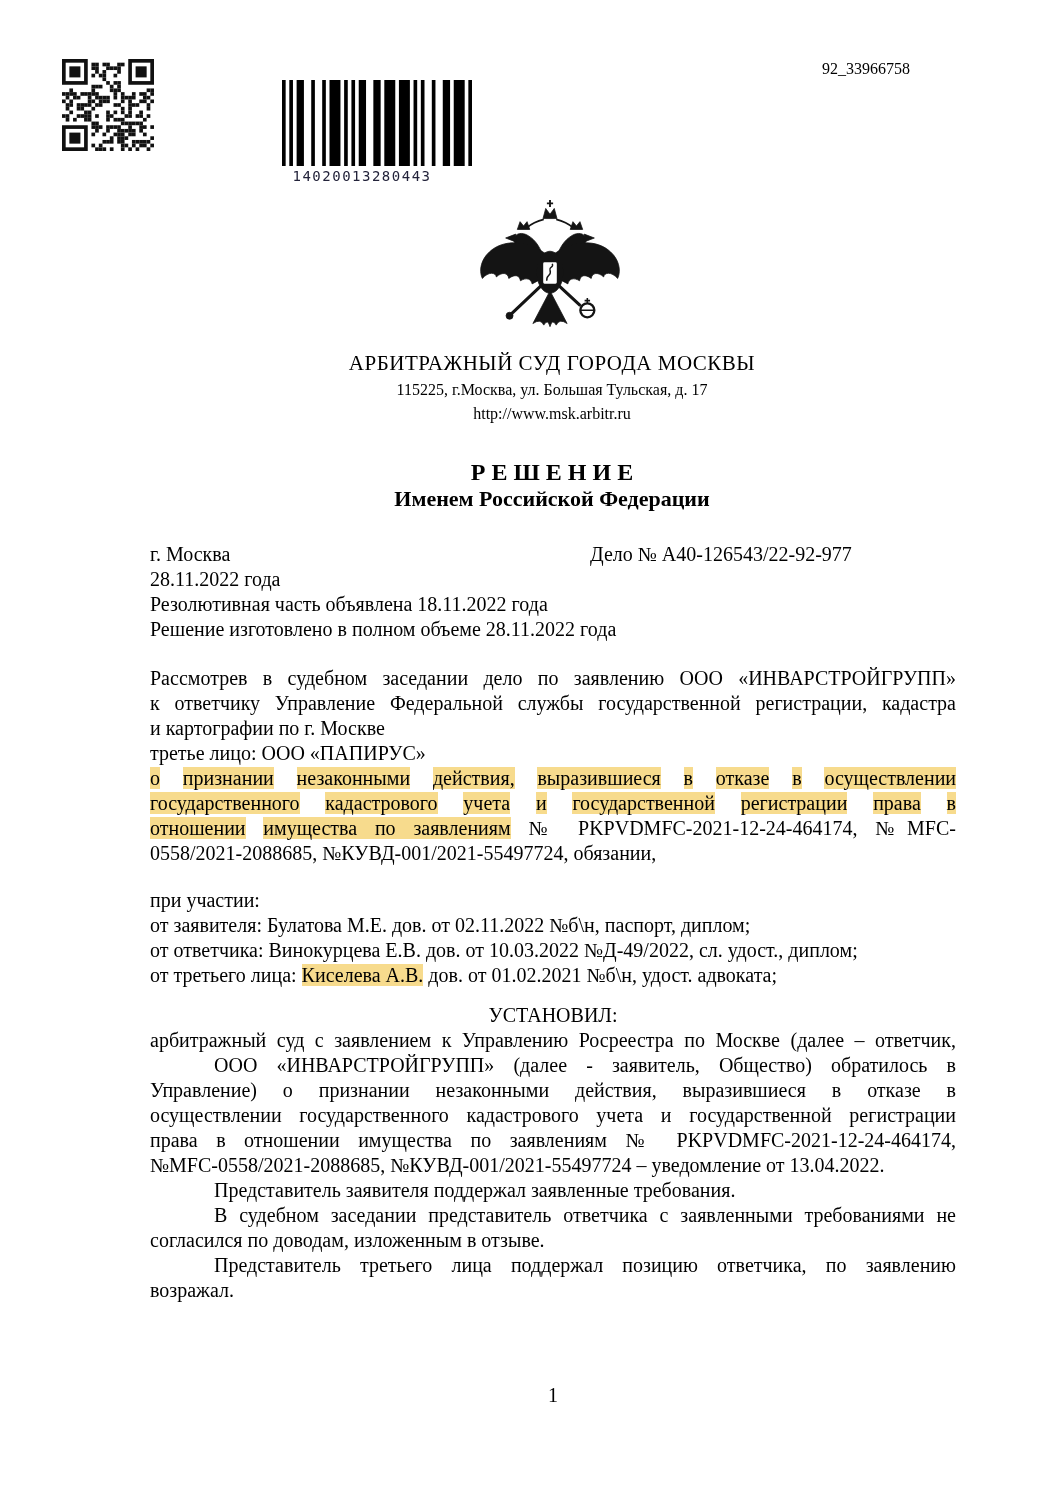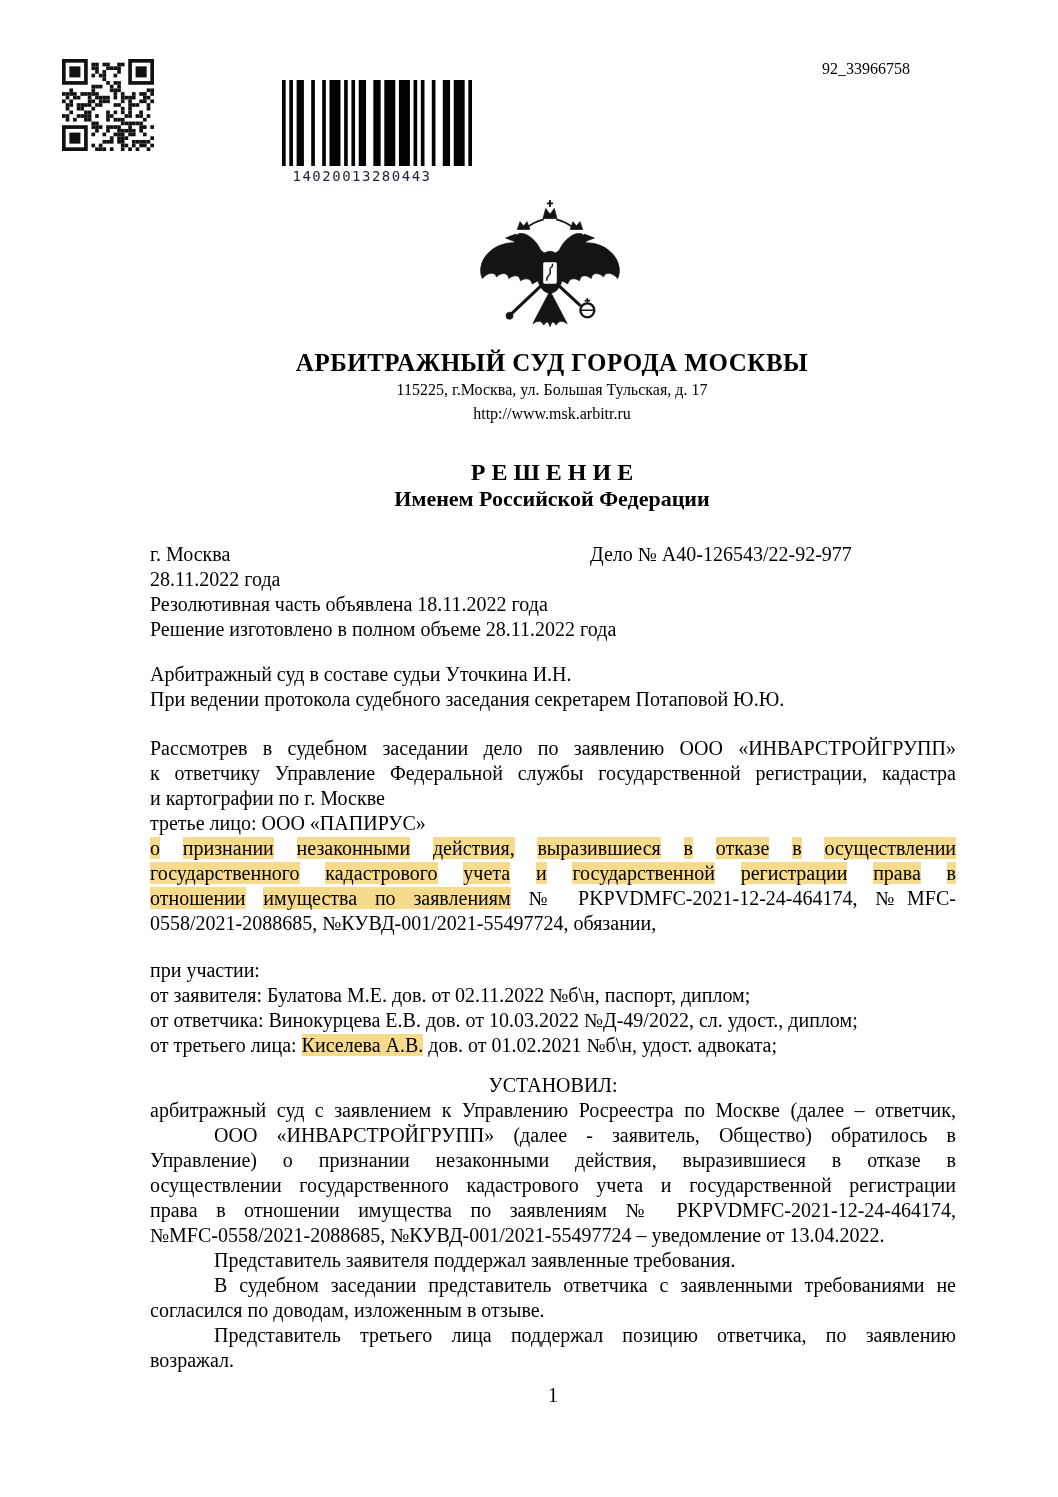--- a/index.html
+++ b/index.html
@@ -10,21 +10,21 @@
   .qr { position:absolute; left:62px; top:57px; width:92px; height:96px; }
   .barcode { position:absolute; left:282px; top:80px; width:160px; text-align:center; }
   .barcode svg { display:block; width:190px; height:86px; }
   .barcode-num {
     font-family:"DejaVu Sans Mono", monospace; font-size:14px;
     letter-spacing:1.5px; color:#23233a; margin-top:2px; white-space:nowrap;
   }
   .docnum { position:absolute; top:60px; right:148px; font-size:16px; }
   .emblem { position:absolute; left:471px; top:196px; }
   .head { position:absolute; top:348px; left:126px; width:852px; text-align:center; }
-  .head .court { font-weight:bold; font-size:25px; line-height:30px; letter-spacing:0.5px; }
+  .head .court { font-weight:normal; font-size:21px; line-height:30px; letter-spacing:0.5px; }
   .head .addr, .head .url { font-size:16px; line-height:24px; }
   .title { position:absolute; top:458px; left:126px; width:852px; text-align:center; }
   .title .t1 { font-weight:bold; font-size:24px; line-height:28px; }
   .title .t2 { font-weight:bold; font-size:22px; line-height:26px; }
   .main { position:absolute; top:542px; left:150px; width:806px; font-size:20px; line-height:25px; }
   .case-row { position:relative; }
   .case-no { position:absolute; left:440px; top:0;font-family:Liberation Serif, serif; }
   .tline { min-height:25px; }
   .jall { text-align:justify; text-align-last:justify; }
   .ind { text-indent:64px; }
@@ -312,24 +312,20 @@
   <div class="main">
     <div class="case-row">
       <span>г. Москва</span>
       <span class="case-no">Дело № А40-126543/22-92-977</span>
     </div>
     <div>
         <div class="tline"><span>28.11.2022 года</span></div>
         <div class="tline"><span>Резолютивная часть объявлена 18.11.2022 года</span></div>
         <div class="tline"><span>Решение изготовлено в полном объеме 28.11.2022 года</span></div>
       </div>
-    <div class="court-blk">
-        <div class="tline"><span>Арбитражный суд в составе судьи Уточкина И.Н.</span></div>
-        <div class="tline"><span>При ведении протокола судебного заседания секретарем Потаповой Ю.Ю.</span></div>
-      </div>
     <div class="subj-blk">
         <div class="tline jall"><span>Рассмотрев  в судебном заседании дело  по  заявлению ООО «ИНВАРСТРОЙГРУПП»</span></div>
         <div class="tline jall"><span>к ответчику Управление Федеральной службы государственной регистрации, кадастра</span></div>
         <div class="tline"><span>и картографии по г. Москве</span></div>
         <div class="tline"><span>третье лицо: ООО «ПАПИРУС»</span></div>
         <div class="tline jall"><span class="hl">о</span><span> </span><span class="hl">признании</span><span> </span><span class="hl">незаконными</span><span> </span><span class="hl">действия,</span><span> </span><span class="hl">выразившиеся</span><span> </span><span class="hl">в</span><span> </span><span class="hl">отказе</span><span> </span><span class="hl">в</span><span> </span><span class="hl">осуществлении</span></div>
         <div class="tline jall"><span class="hl">государственного</span><span> </span><span class="hl">кадастрового</span><span> </span><span class="hl">учета</span><span> </span><span class="hl">и</span><span> </span><span class="hl">государственной</span><span> </span><span class="hl">регистрации</span><span> </span><span class="hl">права</span><span> </span><span class="hl">в</span></div>
         <div class="tline jall"><span class="hl">отношении</span><span> </span><span class="hl">имущества по заявлениям</span><span> № PKPVDMFC-2021-12-24-464174, №MFC-</span></div>
         <div class="tline"><span>0558/2021-2088685, №КУВД-001/2021-55497724, обязании,</span></div>
       </div>

